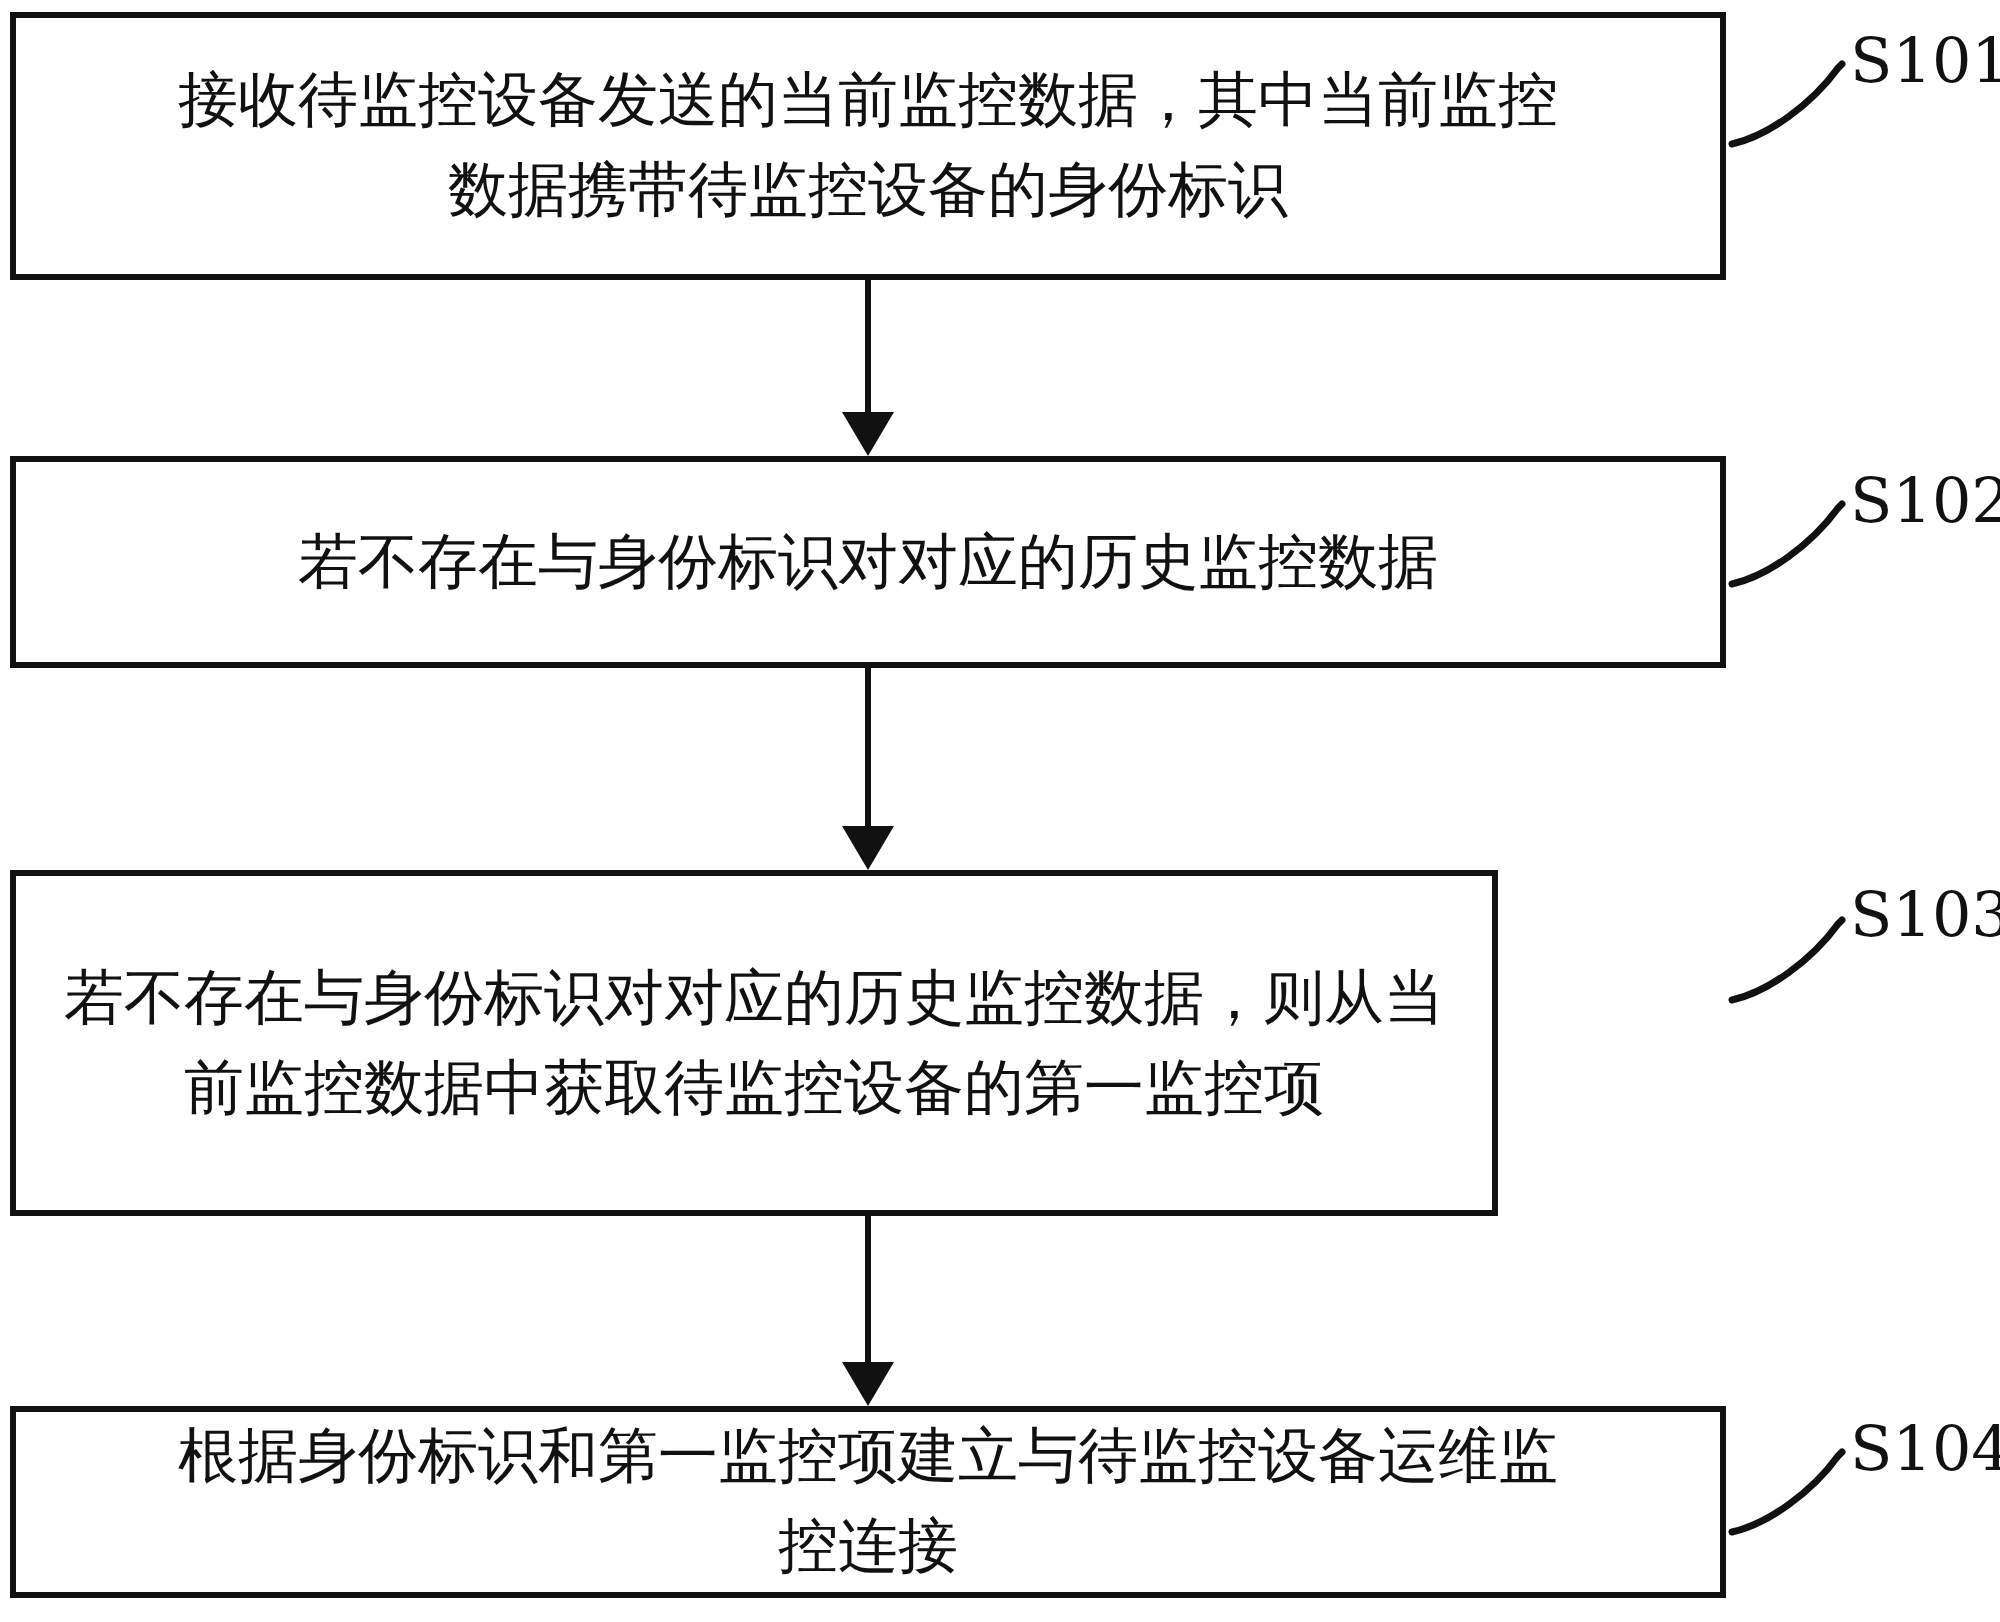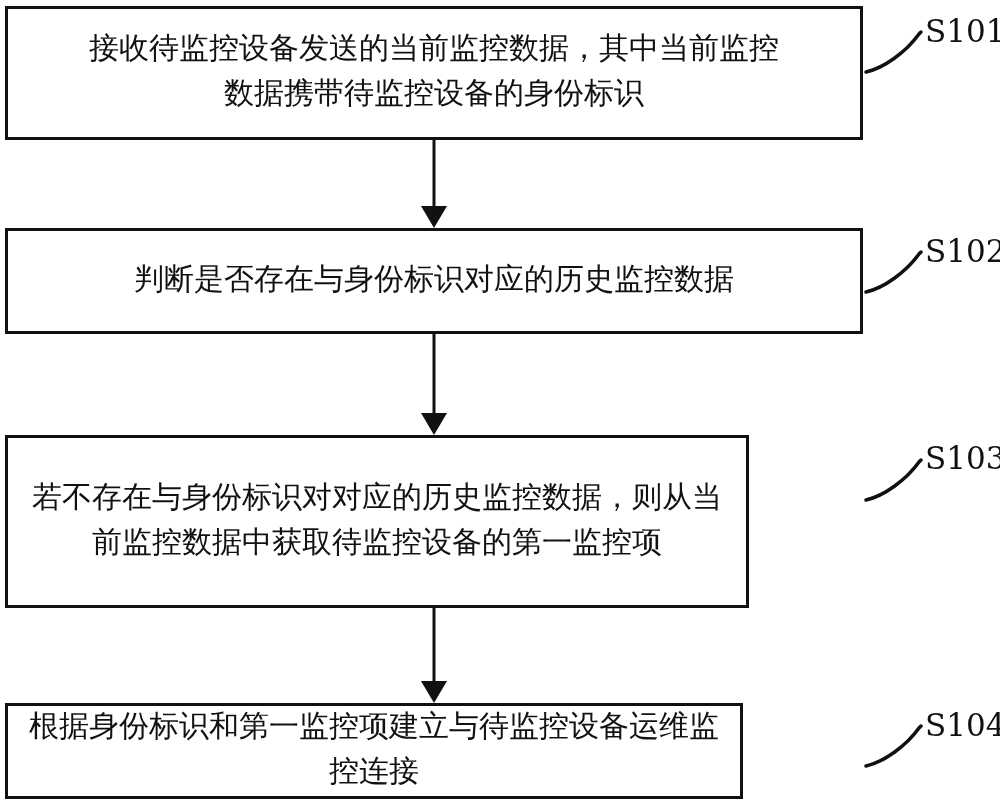--- a/index.html
+++ b/index.html
@@ -28,35 +28,35 @@
   .step-box {
     position: absolute;
     box-sizing: border-box;
     border: 3px solid #111111;
     background: #ffffff;
     display: flex;
     align-items: center;
     justify-content: center;
   }
   .step-text {
-    font-family: Liberation Mono, monospace;
+    font-family: Liberation Serif, serif;
     font-size: 30px;
     line-height: 45px;
     letter-spacing: 0px;
     text-align: center;
     color: #111111;
     padding: 0 14px;
     white-space: pre-line;
     font-weight: 400;
   }
 
   #box-s101 { left: 5px;  top: 6px;   width: 858px; height: 134px; }
   #box-s102 { left: 5px;  top: 228px; width: 858px; height: 106px; }
   #box-s103 { left: 5px;  top: 435px; width: 744px; height: 173px; }
-  #box-s104 { left: 5px;  top: 703px; width: 738px; height: 96px;  }
+  #box-s104 { left: 5px;  top: 703px; width: 858px; height: 96px;  }
 
   
   .step-label {
     position: absolute;
     font-family: "DejaVu Serif", "Liberation Serif", serif;
     font-size: 31px;
     line-height: 31px;
     color: #111111;
     white-space: nowrap;
   }
@@ -110,21 +110,21 @@
 
     <path d="M 866 766 C 884 762 906 746 919 728 L 921 726" fill="none" stroke="#111111" stroke-width="3.5" stroke-linecap="round"></path>
   </svg>
 
   <div class="step-box" id="box-s101">
     <div class="step-text">接收待监控设备发送的当前监控数据，其中当前监控
 数据携带待监控设备的身份标识</div>
   </div>
 
   <div class="step-box" id="box-s102">
-    <div class="step-text">判断是否存在与身份标识对应的历史监控数据</div>
+    <div class="step-text">若不存在与身份标识对对应的历史监控数据</div>
   </div>
 
   <div class="step-box" id="box-s103">
     <div class="step-text">若不存在与身份标识对对应的历史监控数据，则从当
 前监控数据中获取待监控设备的第一监控项</div>
   </div>
 
   <div class="step-box" id="box-s104">
     <div class="step-text">根据身份标识和第一监控项建立与待监控设备运维监
 控连接</div>

